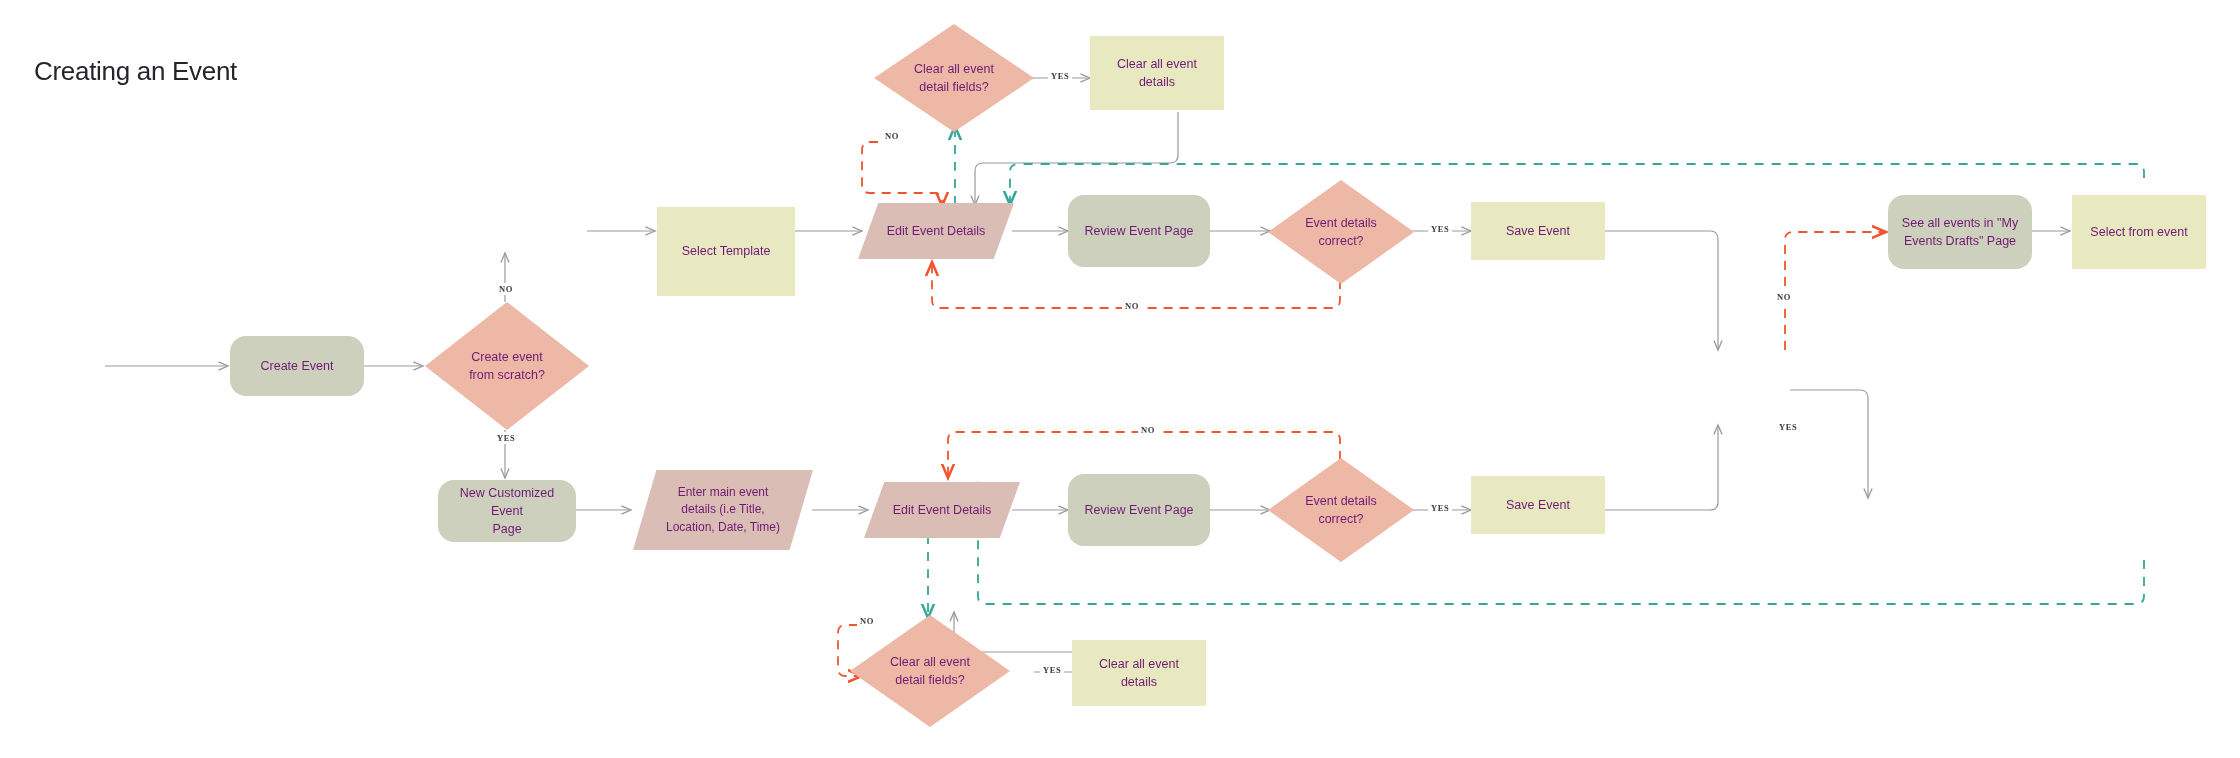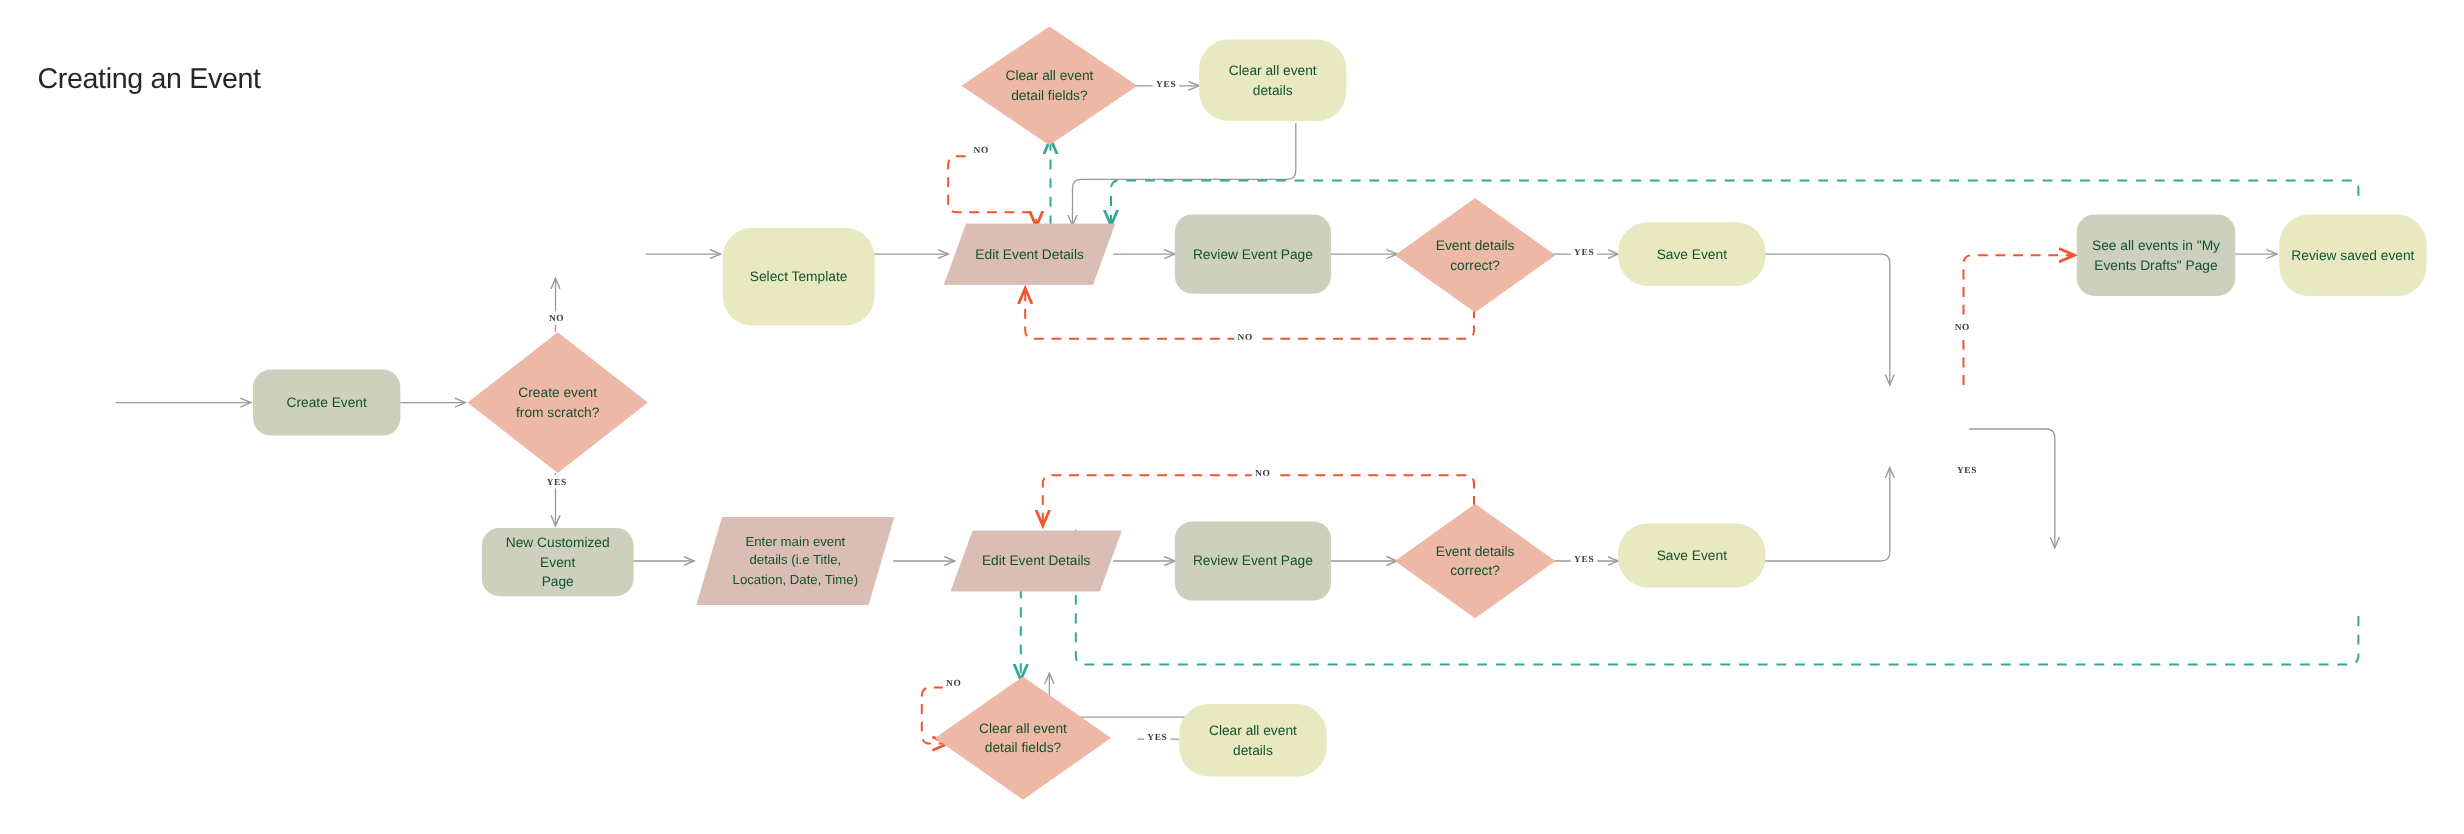--- a/index.html
+++ b/index.html
@@ -12,25 +12,25 @@
   }
   #page-title{
     position:absolute;left:34px;top:56px;
     font-size:26px;font-weight:normal;letter-spacing:-0.3px;color:#26262a;
   }
   #canvas{position:absolute;inset:0;}
   svg#wires{position:absolute;left:0;top:0;width:2240px;height:758px;}
 
   .node{position:absolute;display:flex;align-items:center;justify-content:center;
         text-align:center;box-sizing:border-box;line-height:1.45;}
-  .node .lbl{position:relative;z-index:2;padding:0 10px;font-size:12.5px;color:#14532d;}
+  .node .lbl{position:relative;z-index:2;padding:0 10px;font-size:12.5px;color:#701a75;}
 
   .n-terminal{border-radius:50%;background:#e9e9e9;}
   .n-process{border-radius:16px;background:#ccd0bd;}
-  .n-doc{background:#e8e9c1;border-radius:27px;}
+  .n-doc{background:#e8e9c1;}
   .n-io{background:transparent;}
   .n-io .shape{position:absolute;inset:0;background:#dabdb4;
       -webkit-clip-path:polygon(13% 0,100% 0,87% 100%,0 100%);
               clip-path:polygon(13% 0,100% 0,87% 100%,0 100%);}
   .n-decision{background:transparent;}
   .n-decision .shape{position:absolute;inset:0;background:#eeb8a6;
       -webkit-clip-path:polygon(50% 0,100% 50%,50% 100%,0 50%);
               clip-path:polygon(50% 0,100% 50%,50% 100%,0 50%);}
 
   .edge-label{position:absolute;font-size:8.5px;font-weight:bold;letter-spacing:0.6px;
@@ -142,21 +142,21 @@
     <span class="lbl">Clear all event details</span>
   </div>
 
 
   <div class="node n-process" style="left:1888px;top:195px;width:144px;height:74px;">
     <span class="lbl" style="white-space:pre-line;">See all events in "My
 Events Drafts" Page</span>
   </div>
 
   <div class="node n-doc" style="left:2072px;top:195px;width:134px;height:74px;">
-    <span class="lbl">Review saved event</span>
+    <span class="lbl">Select from event</span>
   </div>
 
 
   <div class="node n-process" style="left:438px;top:480px;width:138px;height:62px;">
     <span class="lbl" style="white-space:pre-line;">New Customized Event
 Page</span>
   </div>
 
   <div class="node n-io" style="left:633px;top:470px;width:180px;height:80px;">
     <span class="shape"></span>

